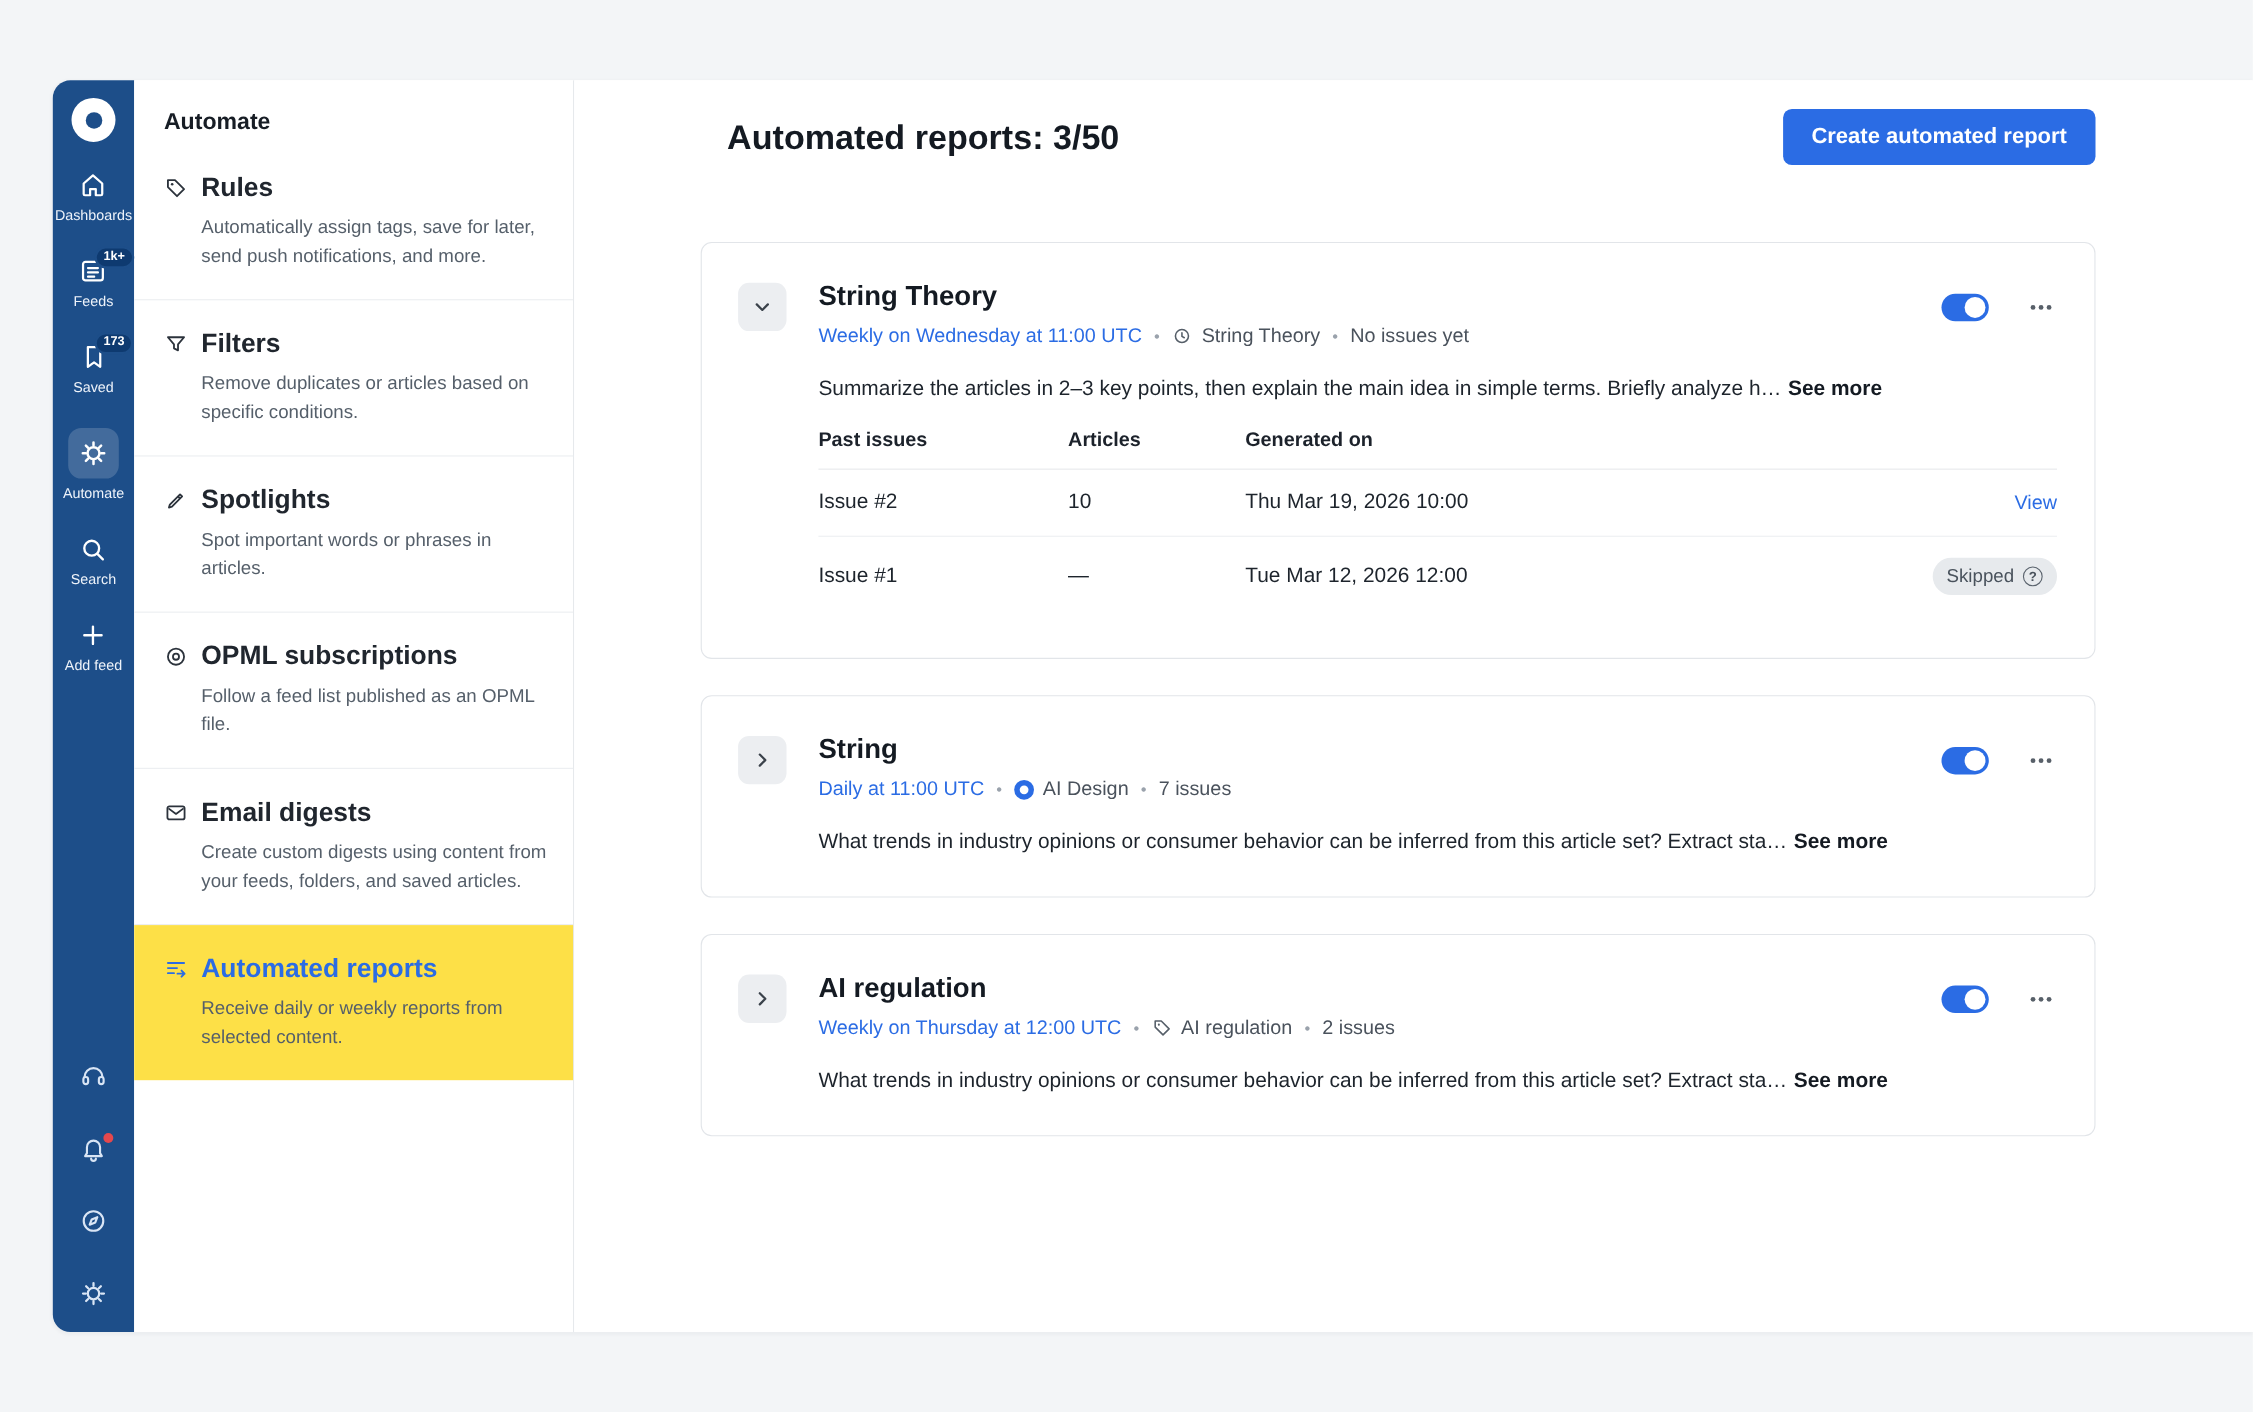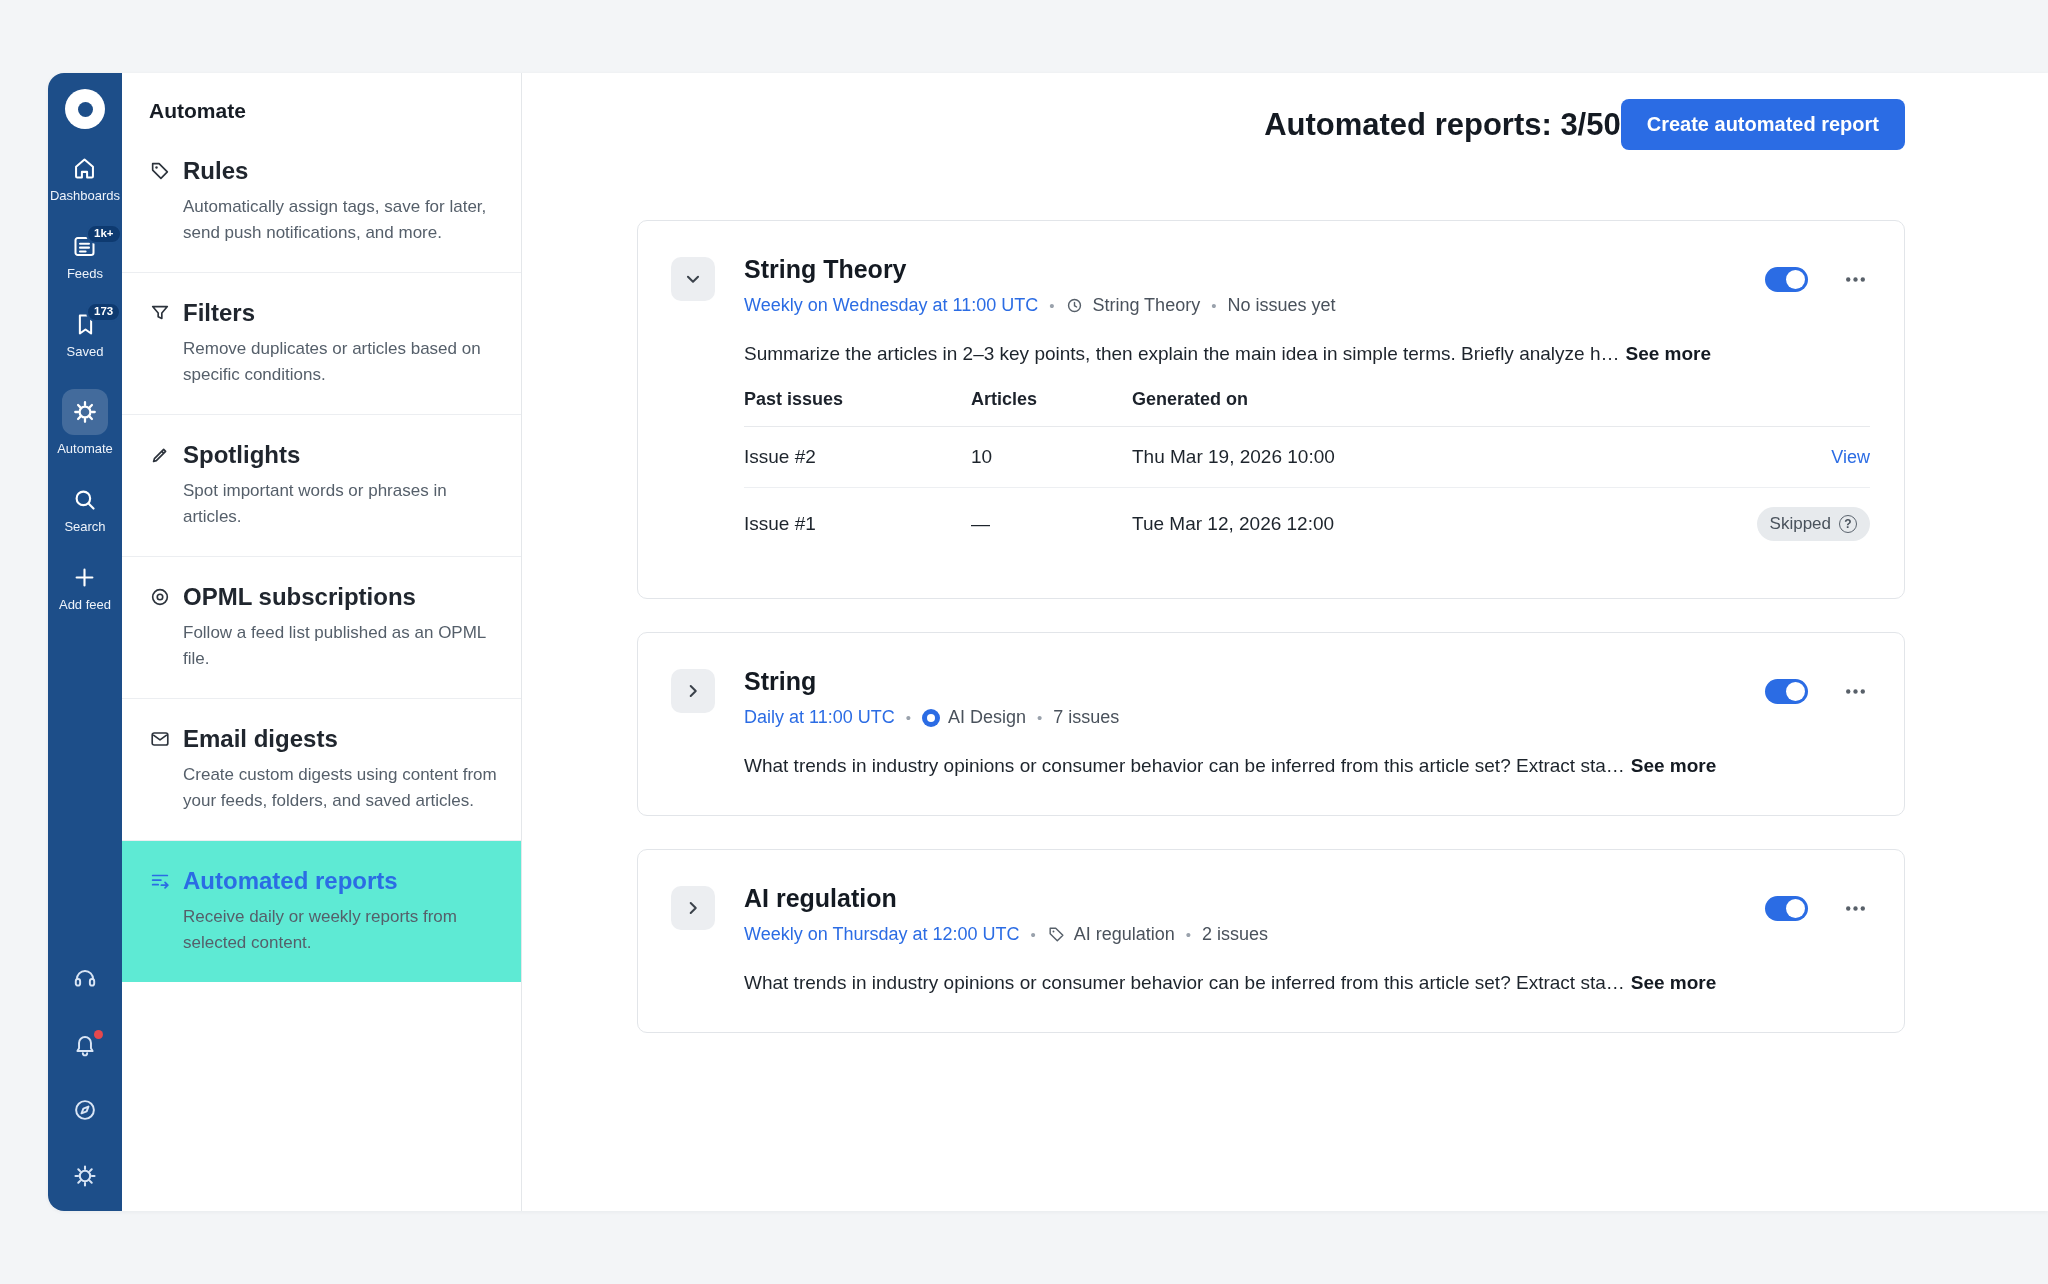--- a/index.html
+++ b/index.html
@@ -20,30 +20,30 @@
   .rail-spacer { flex:1; }
   .rail-bottom { display:flex; flex-direction:column; gap:40px; align-items:center; }
   .rail-icon-btn { position:relative; cursor:pointer; color:#d9e5f5; }
   .rail-icon-btn svg { width:26px; height:26px; display:block; }
   .notif-dot { position:absolute; right:-5px; top:-1px; width:9px; height:9px; background:#e5484d; border-radius:50%; }
 
   
   .subnav { width:400px; flex:none; border-right:1px solid #e4e7ea; padding-top:26px; display:flex; flex-direction:column; background:#fff; }
   .subnav-title { font-size:21px; font-weight:bold; padding:0 20px 0 27px; margin-bottom:8px; color:#171d25; }
   .sn-item { padding:26px 20px 26px 27px; cursor:pointer; border-bottom:1px solid #eceef1; }
-  .sn-item.active { background:#5eead4; border-bottom:none; }
+  .sn-item.active { background:#fde047; border-bottom:none; }
   .sn-head { display:flex; align-items:center; gap:12px; color:#20262e; }
   .sn-head svg { width:22px; height:22px; color:#2c333c; flex:none; display:block; }
   .sn-label { font-size:24px; font-weight:bold; }
   .sn-item.active .sn-label, .sn-item.active .sn-head svg { color:#2b6ce4; }
   .sn-desc { margin:9px 0 0 34px; font-size:17px; line-height:26px; color:#555f6a; }
 
   
   .main { flex:1; padding:26px 143px 0 115px; min-width:0; background:#fff; }
-  .main-header { display:flex; align-items:center; justify-content:flex-end; }
+  .main-header { display:flex; align-items:center; justify-content:space-between;margin-left:24px; }
   .page-title { font-size:31px; font-weight:bold; color:#141a22; }
   .create-btn { background:#2b6ce4; color:#fff; border:none; border-radius:8px; font-family:"Liberation Sans",sans-serif; font-weight:bold; font-size:20px; padding:14px 26px; cursor:pointer; }
 
   .cards { margin-top:70px; display:flex; flex-direction:column; gap:33px; }
   .card { border:1px solid #e2e5e9; border-radius:10px; background:#fff; padding:34px 34px 38px 33px; }
   .card-grid { display:flex; gap:29px; align-items:flex-start; }
   .chev-btn { width:44px; height:44px; flex:none; border:none; border-radius:10px; background:#eceef1; display:grid; place-items:center; cursor:pointer; color:#3b424b; margin-top:2px; }
   .chev-btn svg { width:22px; height:22px; display:block; }
   .card-body { flex:1; min-width:0; }
   .card-top { display:flex; justify-content:space-between; align-items:flex-start; }

